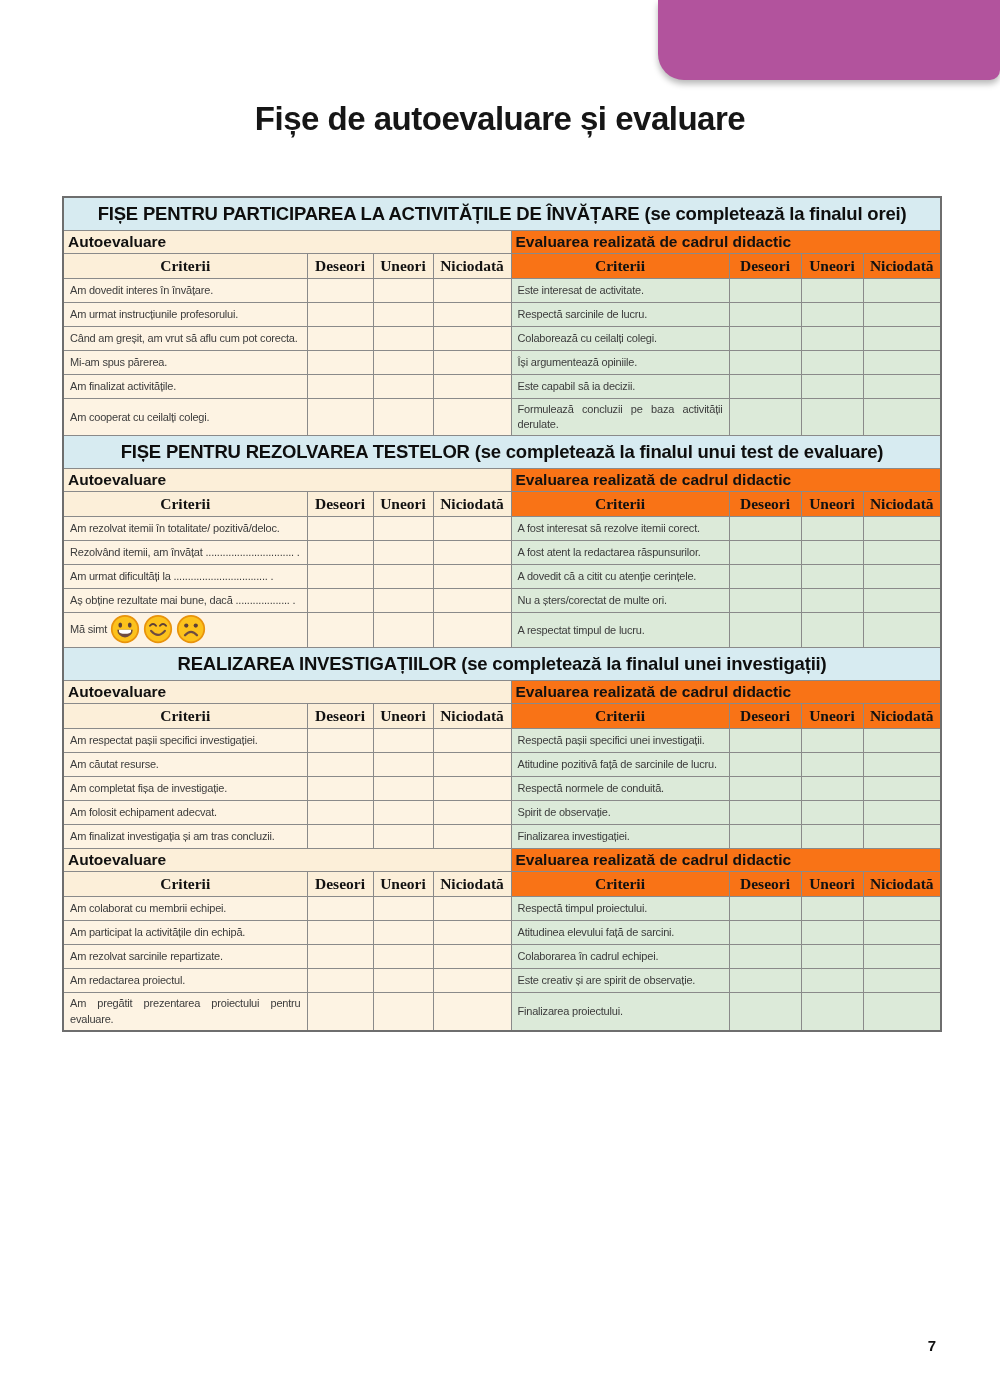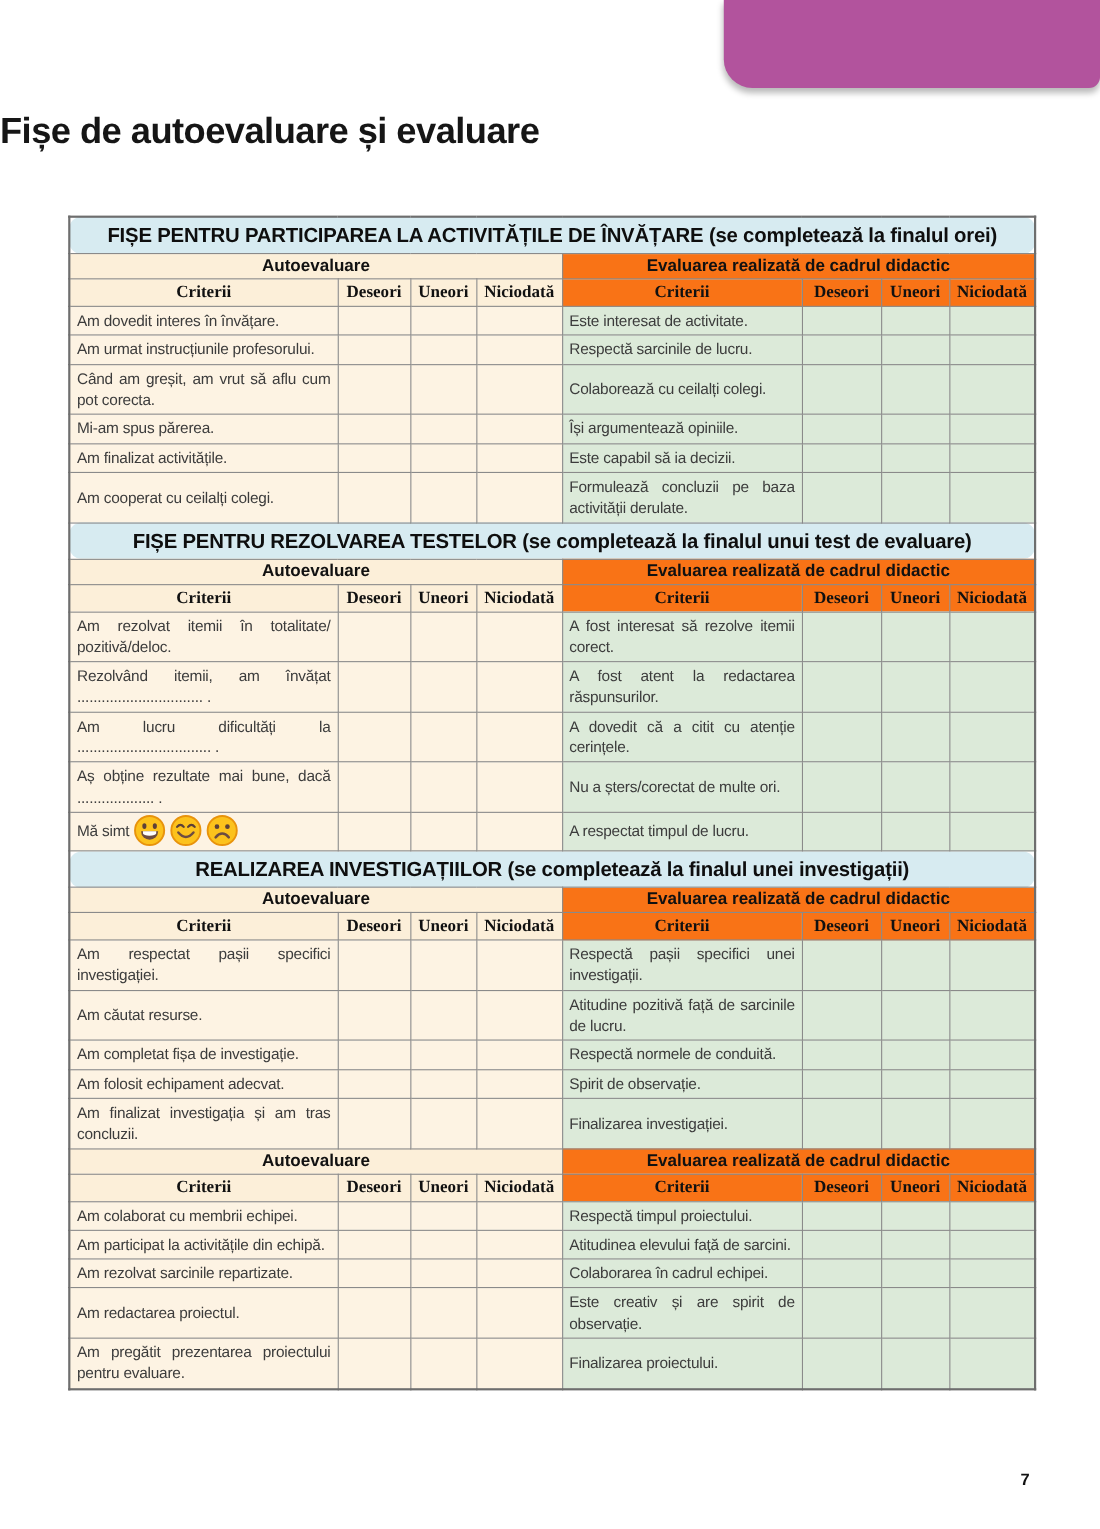--- a/index.html
+++ b/index.html
@@ -20,21 +20,21 @@
     background: #b2539d;
     border-radius: 0 0 10px 26px;
     box-shadow: 0 4px 6px rgba(0,0,0,0.28);
   }
   .page-title {
     position: absolute;
     top: 100px;
     left: 0;
     width: 100%;
     margin: 0;
-    text-align: left;
+    text-align: center;
     font-size: 33px;
     font-weight: bold;
     letter-spacing: -0.5px;
     color: #161616;
   }
   table.eval-table {
     position: absolute;
     left: 62px;
     top: 196px;
     width: 878px;
@@ -48,43 +48,42 @@
     box-sizing: border-box;
   }
   tr.section-row td {
     background: #d7ebf1;
     text-align: center;
     font-weight: bold;
     font-size: 18.5px;
     letter-spacing: -0.2px;
     color: #0e0e0e;
     padding: 5px 4px;
-    border-radius: 11px;
   }
   tr.group-row td {
-    text-align: center;
+    text-align: left;
     font-weight: bold;
     font-size: 15.5px;
     color: #111;
     padding: 2px 4px;
   }
   tr.cols-row td {
     text-align: center;
     font-weight: bold;
     font-size: 15.5px;
     color: #111;
     padding: 3px 2px;
     font-family: Liberation Serif, serif;
   }
   .hdr-self { background: #fcefd9; }
   .hdr-teacher { background: #f97316; }
   .cell-self { background: #fdf3e3; }
   .cell-teacher { background: #dcead9; }
   td.crit {
-    font-size: 14px;
+    font-size: 11px;
     letter-spacing: -0.2px;
     line-height: 1.38;
     color: #3c3c3c;
     padding: 3px 6px;
     text-align: justify;
   }
   tr.data-row td { height: 24px; }
   .emoji-icon {
     display: inline-block;
     width: 30px;
@@ -229,21 +228,21 @@
           <td class="crit cell-self">Rezolvând itemii, am învățat ............................... .</td>
           <td class="cell-self"></td>
           <td class="cell-self"></td>
           <td class="cell-self"></td>
           <td class="crit cell-teacher">A fost atent la redactarea răspunsurilor.</td>
           <td class="cell-teacher"></td>
           <td class="cell-teacher"></td>
           <td class="cell-teacher"></td>
         </tr>
         <tr class="data-row">
-          <td class="crit cell-self">Am lucru dificultăți la ................................. .</td>
+          <td class="crit cell-self">Am urmat dificultăți la ................................. .</td>
           <td class="cell-self"></td>
           <td class="cell-self"></td>
           <td class="cell-self"></td>
           <td class="crit cell-teacher">A dovedit că a citit cu atenție cerințele.</td>
           <td class="cell-teacher"></td>
           <td class="cell-teacher"></td>
           <td class="cell-teacher"></td>
         </tr>
         <tr class="data-row">
           <td class="crit cell-self">Aș obține rezultate mai bune, dacă ................... .</td>

